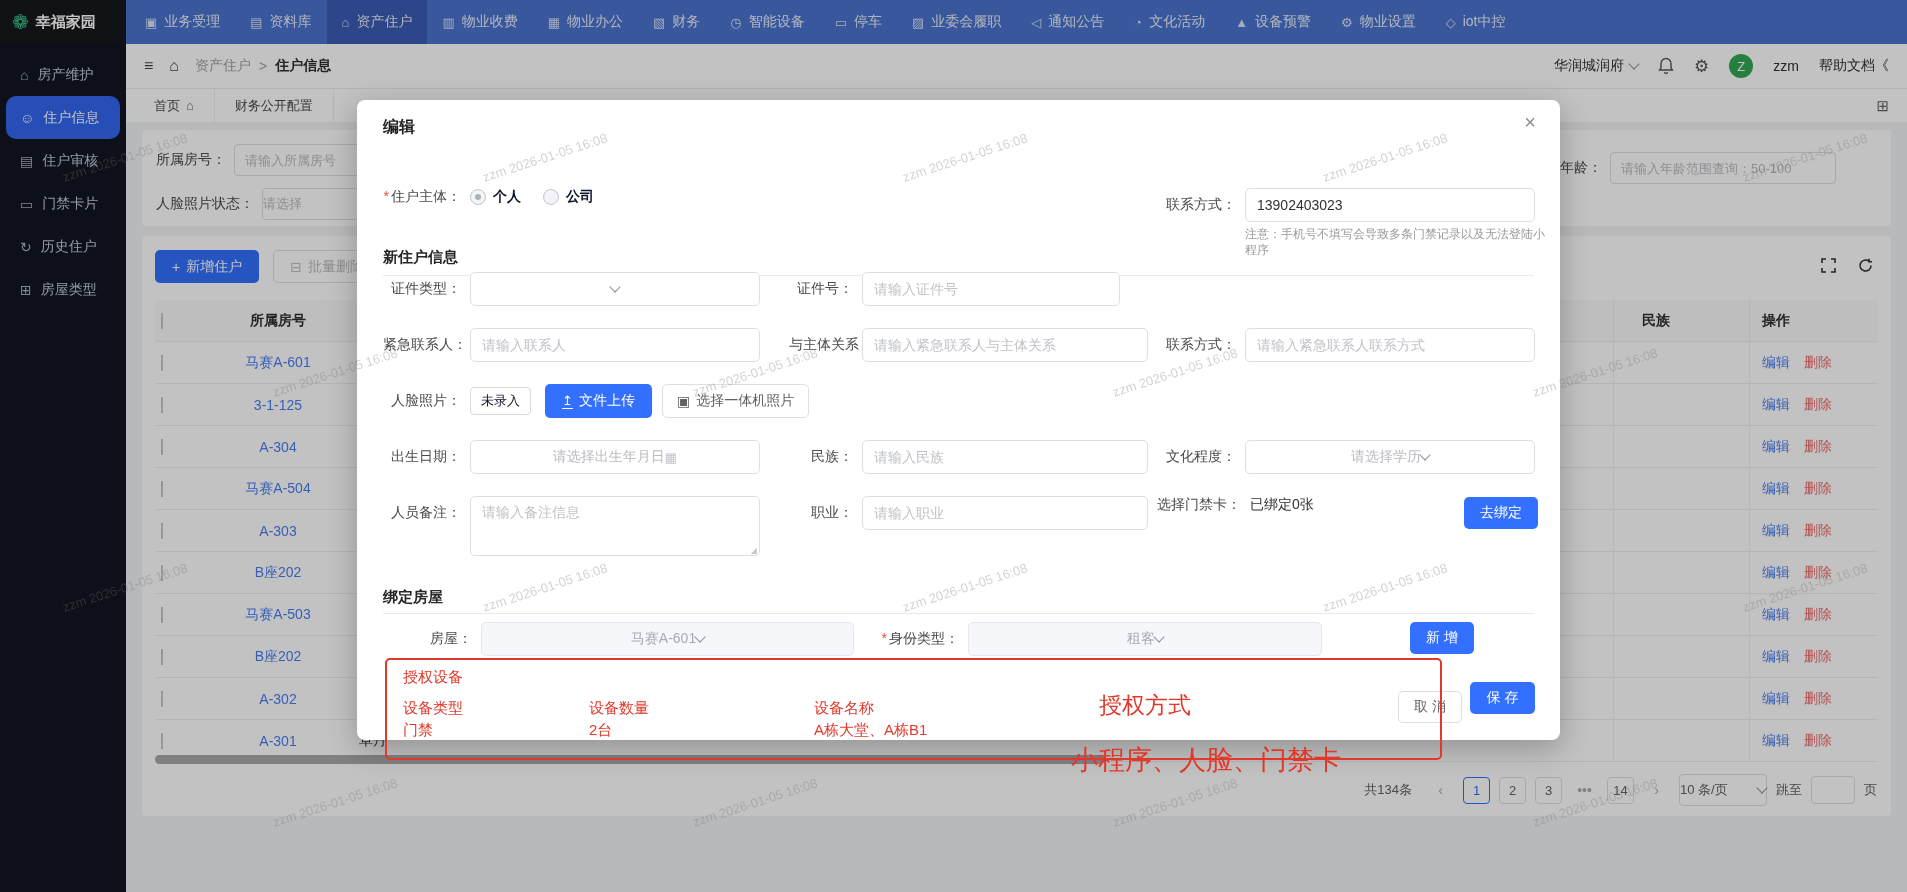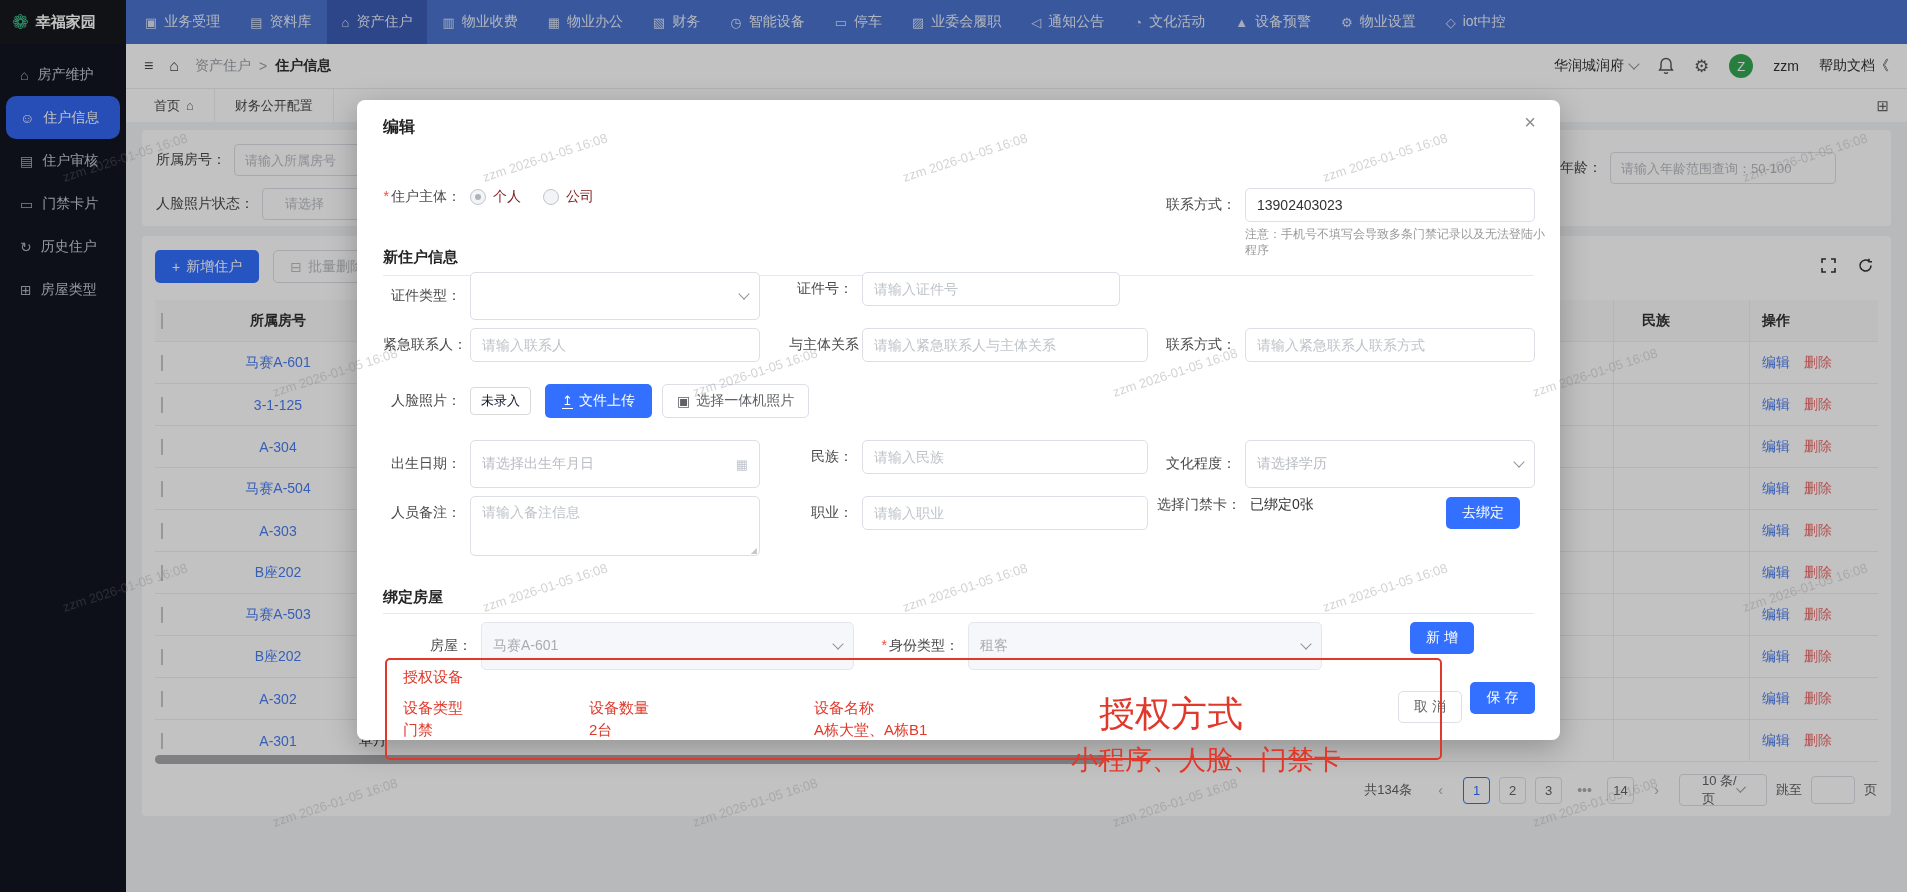--- a/index.html
+++ b/index.html
@@ -32,21 +32,21 @@
   .ptab{display:flex;align-items:center;gap:6px;padding:0 20px;font-size:13px;color:#4a4a4a;height:100%;border-right:1px solid #eee;cursor:pointer;}
   .tab-grid{margin-left:auto;color:#666;font-size:15px;padding-right:10px;}
   
   .filter-panel{position:absolute;left:142px;top:130px;right:16px;height:96px;background:#fff;border-radius:4px;z-index:1;}
   .f-row{position:absolute;display:flex;align-items:center;}
   .f-label{color:#4a4a4a;white-space:nowrap;margin-right:8px;}
   .inp{height:32px;border:1px solid #dcdfe6;border-radius:4px;background:#fff;box-sizing:border-box;
        font-size:13px;color:#333;padding:0 10px;outline:none;font-family:inherit;}
   .inp::placeholder{color:#b9bcc2;}
   .selbox{height:32px;border:1px solid #dcdfe6;border-radius:4px;background:#fff;box-sizing:border-box;display:flex;align-items:center;
-          padding:0 22px;justify-content:space-between;cursor:pointer;}
+          padding:0 0;justify-content:space-between;cursor:pointer;}
   .ph{color:#b9bcc2;font-size:13px;}
   .table-panel{position:absolute;left:142px;top:236px;right:16px;height:580px;background:#fff;border-radius:4px;z-index:1;}
   .btn{display:inline-flex;align-items:center;justify-content:center;gap:6px;border-radius:5px;font-size:14px;cursor:pointer;
        box-sizing:border-box;border:1px solid transparent;white-space:nowrap;}
   .btn-blue{background:#3370ff;color:#fff;}
   .btn-plain{background:#fff;color:#606266;border-color:#dcdfe6;}
   .btn-disabled{color:#bcbec4;}
   .toolbar{position:absolute;left:13px;top:14px;display:flex;gap:14px;}
   .panel-icons{position:absolute;right:18px;top:22px;display:flex;gap:22px;color:#333;}
   
@@ -72,53 +72,53 @@
   .pg-size{width:88px;}
   .jump-inp{width:44px;text-align:center;}
   
   .mask{position:absolute;inset:0;background:rgba(0,0,0,.24);z-index:40;}
   .modal{position:absolute;left:357px;top:100px;width:1203px;height:640px;background:#fff;border-radius:8px;
          box-shadow:0 8px 30px rgba(0,0,0,.25);z-index:50;}
   .m-title{position:absolute;left:26px;top:17px;font-size:16px;font-weight:700;color:#1f1f1f;}
   .m-close{position:absolute;right:24px;top:12px;font-size:20px;color:#8c8c8c;cursor:pointer;line-height:1;}
   .m-sec{position:absolute;left:26px;font-size:15px;font-weight:700;color:#262626;}
   .m-div{position:absolute;left:26px;right:26px;height:1px;background:#e9e9e9;}
-  .mrow{position:absolute;left:26px;right:40px;height:34px;}
+  .mrow{position:absolute;left:26px;right:22px;height:34px;}
   .fi{position:absolute;top:0;display:flex;align-items:center;}
   .p1{left:0;} .p2{left:406px;} .p3{left:772px;}
   .lbl{text-align:right;color:#4a4a4a;white-space:nowrap;padding-right:9px;box-sizing:border-box;font-size:14px;}
   .w1{width:87px;} .w2{width:73px;} .w3{width:90px;}
   .req{color:#f5483b;margin-right:2px;}
   .minp{height:34px;border:1px solid #dcdfe6;border-radius:5px;box-sizing:border-box;font-size:14px;color:#303133;
         padding:0 11px;outline:none;font-family:inherit;background:#fff;}
   .minp::placeholder{color:#bfc3c9;}
-  .msel{height:48px;border:1px solid #dcdfe6;border-radius:5px;box-sizing:border-box;display:flex;align-items:center;
-        justify-content:space-between;padding:0 11px;background:#fff;cursor:pointer;}
+  .msel{height:34px;border:1px solid #dcdfe6;border-radius:5px;box-sizing:border-box;display:flex;align-items:center;
+        justify-content:center;padding:0 11px;background:#fff;cursor:pointer;}
   .msel .ph{font-size:14px;}
   .msel.dis{background:#f5f7fa;border-color:#e4e7ed;cursor:not-allowed;}
   .msel.dis .ph{color:#a8abb2;}
   .radio{width:14px;height:14px;border:1px solid #c0c4cc;border-radius:50%;background:#f2f4f7;position:relative;flex:none;}
   .radio.sel::after{content:"";position:absolute;left:3.5px;top:3.5px;width:6px;height:6px;border-radius:50%;background:#aeb2b9;}
-  .rlab{color:#7f1d1d;margin:0 22px 0 7px;}
+  .rlab{color:#0f172a;margin:0 22px 0 7px;font-weight:bold;}
   .note{position:absolute;left:862px;top:38px;width:300px;font-size:12px;color:#9a9a9a;line-height:16px;}
   .badge{border:1px solid #d9d9d9;border-radius:4px;padding:4px 10px;font-size:13px;color:#0f172a;background:#fff;}
   .up-ic{position:relative;font-size:13px;line-height:1;border-bottom:1.5px solid #fff;padding-bottom:1px;}
   .mta{border:1px solid #dcdfe6;border-radius:5px;box-sizing:border-box;font-size:14px;font-family:inherit;color:#303133;
        padding:7px 11px;outline:none;resize:none;position:relative;}
   .mta::placeholder{color:#bfc3c9;}
   .ta-wrap{position:relative;}
   .ta-corner{position:absolute;right:3px;bottom:4px;font-size:8px;color:#c8c8c8;pointer-events:none;}
   .cardtxt{color:#303133;}
   .cal{color:#c0c4cc;font-size:13px;}
   
   .anno{position:absolute;left:385px;top:658px;width:1053px;height:98px;border:2.5px solid #e0392b;border-radius:5px;z-index:60;
         color:#e0392b;pointer-events:none;}
   .an-title{position:absolute;left:16px;top:8px;font-size:15px;}
   .an-col{position:absolute;top:37px;font-size:15px;line-height:22px;white-space:nowrap;}
-  .an-big{position:absolute;left:712px;top:30px;font-size:36px;white-space:nowrap;}
+  .an-big{position:absolute;left:712px;top:30px;font-size:23px;white-space:nowrap;}
   .an-big2{position:absolute;left:684px;top:62px;font-size:27px;white-space:nowrap;margin-top:20px;}
   
   .sidebar{position:absolute;left:0;top:44px;width:126px;bottom:0;background:#121622;z-index:9;}
   .sb-item{height:43px;display:flex;align-items:center;gap:9px;padding-left:20px;color:#c3c8d2;font-size:14px;cursor:pointer;}
   .sb-item .si{color:#aab0bc;font-size:14px;}
   .sb-item.active{background:#3466ef;border-radius:10px;margin:0 6px;color:#fff;padding-left:14px;}
   .sb-item.active .si{color:#fff;}
   
   .wm{position:absolute;transform:rotate(-18deg);font-size:13px;color:rgba(115,115,115,.32);white-space:nowrap;z-index:70;pointer-events:none;}
   .mfooter-btn{position:absolute;height:32px;}

